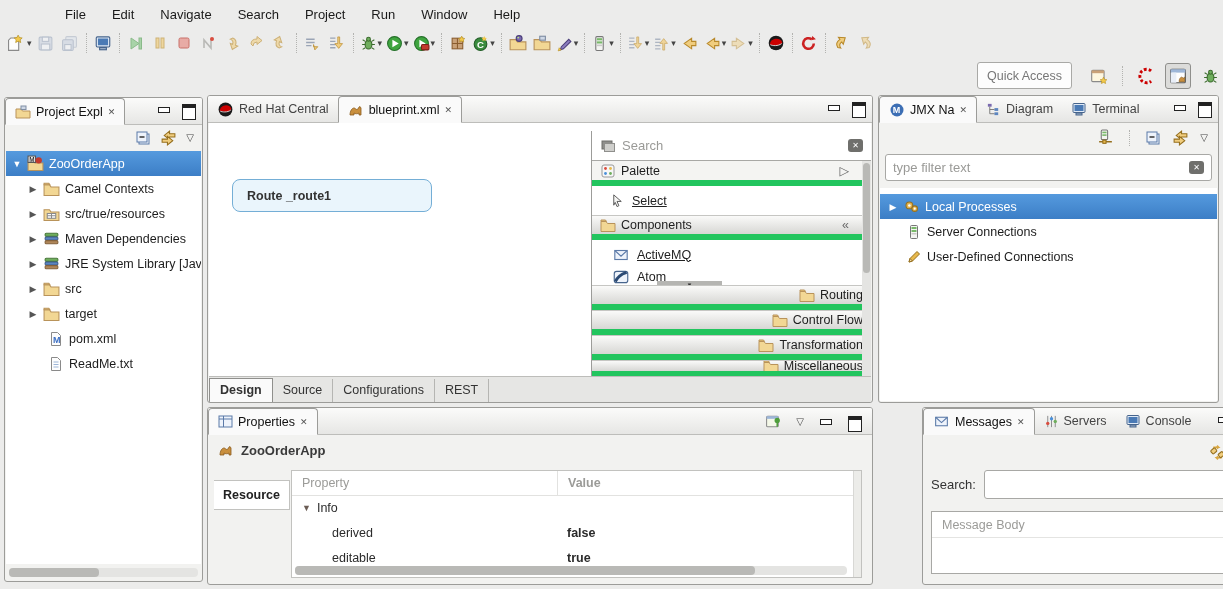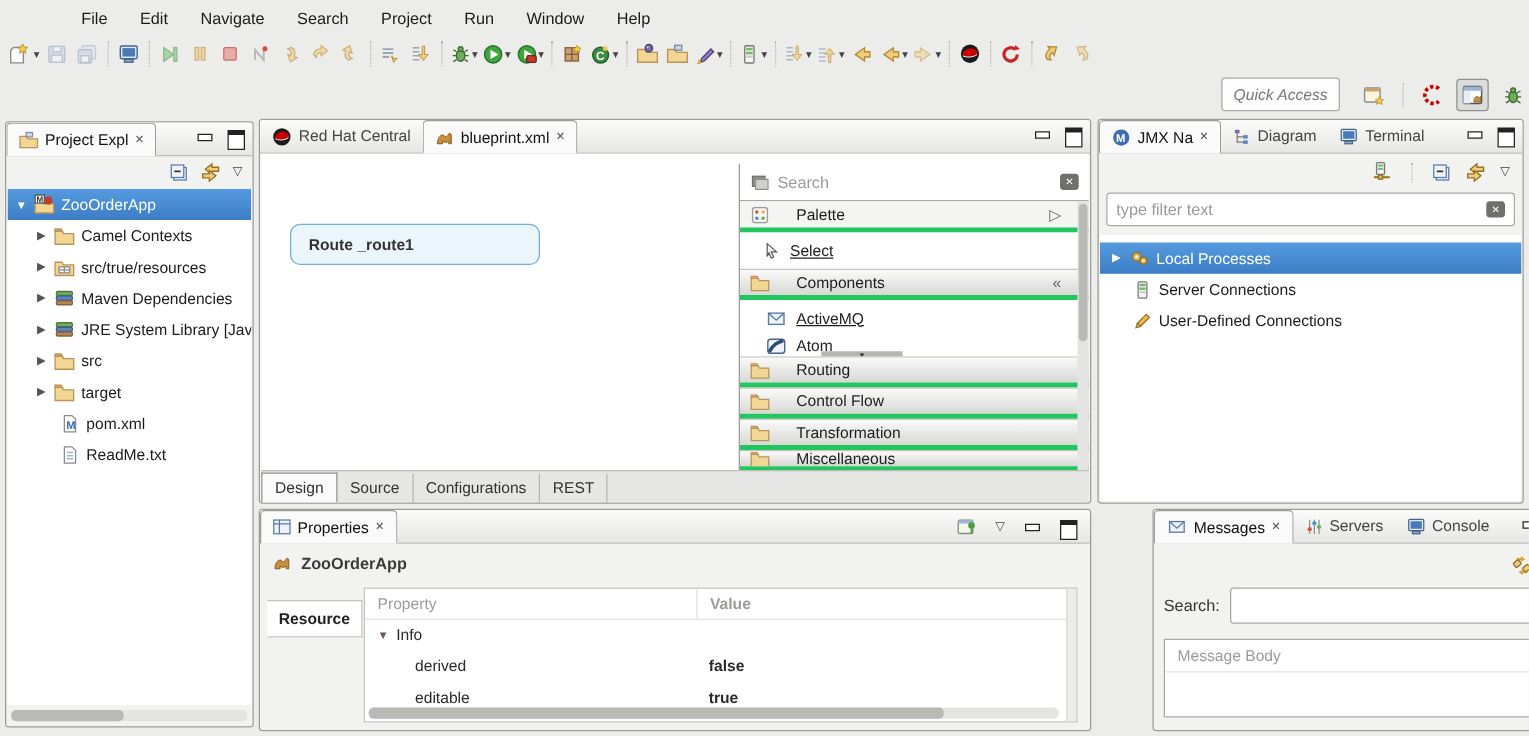--- a/index.html
+++ b/index.html
@@ -25,21 +25,21 @@
   .scroll-thumb { background:#b9b9b6; border-radius:4px; }
   .hscroll { position:absolute; height:9px; background:#e4e4e2; border-radius:4px; }
   .vscroll { position:absolute; width:9px; background:#e4e4e2; }
 
   
   #menubar { position:absolute; left:0; top:0; width:1223px; height:28px; display:flex; align-items:center; padding-left:12px; gap:0;margin-left:40px; }
   #menubar .menu { padding:4px 13px; color:#1a1a1a; }
 
   
   #toolbar1 { position:absolute; left:0; top:28px; width:1223px; height:30px; display:flex; align-items:center; padding-left:6px; }
-  #toolbar2 { position:absolute; left:0; top:58px; width:1223px; height:36px;font-style:italic; }
+  #toolbar2 { position:absolute; left:0; top:58px; width:1223px; height:36px; }
   #quick-access { position:absolute; left:977px; top:4px; width:95px; height:27px; background:#fdfdfd; border:1px solid #a9a9a6; border-radius:3px; color:#777; display:flex; align-items:center; justify-content:center; font-size:12.5px; }
   #persp { position:absolute; left:1086px; top:4px; height:28px; display:flex; align-items:center; gap:6px; }
   .pbtn { display:flex; align-items:center; justify-content:center; width:26px; height:26px; border-radius:3px; }
   .pbtn.pressed { border:1px solid #8f8f8c; background:#dcdcda; }
 
   
   #pexp { left:4px; top:97px; width:199px; height:485px; }
   #pexp .lt { position:relative; height:26px; }
   #pexp-tree { position:absolute; left:1px; right:1px; top:53px; bottom:17px; background:#fff; overflow:hidden; }
   .trow { position:relative; height:25px; display:flex; align-items:center; gap:5px; white-space:nowrap; color:#1c1c1c; font-size:12.5px; }
@@ -50,28 +50,28 @@
   
   #editor { left:207px; top:95px; width:666px; height:308px; background:#f2f2f0; }
   #canvas { position:absolute; left:1px; right:1px; top:27px; bottom:26px; background:#fff; }
   #route-box { position:absolute; left:23px; top:56px; width:200px; height:33px; background:#eaf5fc; border:1px solid #74aed6; border-radius:8px; display:flex; align-items:center; padding-left:14px; font-weight:bold; font-size:12.5px; color:#333; }
   #palette { position:absolute; right:0; top:8px; width:280px; bottom:0; border-left:1px solid #9c9c99; background:#f7f7f5; }
   .pal-row { display:flex; align-items:center; gap:7px; padding-left:8px; font-size:12.5px; color:#222; }
   #pal-search { height:30px; background:#fff; border-bottom:1px solid #a8a8a5; display:flex; align-items:center; gap:7px; padding:0 8px; }
   #pal-search input { flex:1; border:none; outline:none; font:inherit; color:#333; background:transparent; }
   #pal-search input::placeholder { color:#9a9a97; }
   .clearbtn { width:15px; height:13px; background:#6f6f6c; border-radius:3px; color:#fff; font-size:8px; display:flex; align-items:center; justify-content:center; }
-  .pal-hdr { height:25px; background:linear-gradient(#fafaf9,#d7d7d4); border-bottom:4px solid #22c55e; border-top:1px solid #c6c6c3; display:flex; align-items:center; gap:21px; padding:0 8px; font-size:12.5px; color:#1d1d1d; }
+  .pal-hdr { height:25px; background:linear-gradient(#fafaf9,#d7d7d4); border-bottom:6px solid #22c55e; border-top:1px solid #c6c6c3; display:flex; align-items:center; gap:5px; padding:0 8px; font-size:12.5px; color:#1d1d1d;justify-content:flex-end; }
   .pal-hdr .right { margin-left:auto; margin-right:14px; color:#666; }
   .pal-item { height:29px; background:#fff;text-decoration:underline; }
   #pal-partial { height:16px; background:#fff; overflow:hidden; position:relative; }
   #pal-scrollhint { position:absolute; left:65px; top:12px; width:65px; height:9px; background:#b5b5b2; font-size:7px; color:#333; text-align:center; line-height:8px; }
   #ed-bottom { position:absolute; left:1px; right:1px; bottom:0; height:26px; background:#e6e6e4; border-top:1px solid #bdbdba; display:flex; align-items:flex-end; }
   .btab { padding:4px 10px 5px; font-size:12.5px; color:#333; border-right:1px solid #b5b5b2; }
-  .btab.active { background:#fafafa; border:1px solid #8f8f8c; border-bottom:none; font-weight:400; }
+  .btab.active { background:#fafafa; border:1px solid #8f8f8c; border-bottom:none; font-weight:700; }
 
   
   #props { left:207px; top:407px; width:666px; height:178px; }
   #props-title { display:flex; align-items:center; gap:7px; padding:7px 0 5px 10px; font-size:13px; font-weight:bold; color:#3a3a3a; }
   #res-tab { position:absolute; left:6px; top:72px; width:76px; height:30px; background:#fff; border:1px solid #c2c2bf; border-left:none; display:flex; align-items:center; justify-content:center; font-weight:bold; font-size:12.5px; color:#222; }
   #prop-table { position:absolute; left:83px; right:10px; top:62px; bottom:6px; background:#fff; border:1px solid #c2c2bf; }
   .prow { height:25px; display:flex; align-items:center; border-bottom:1px solid transparent; font-size:12.5px; }
   .pcol1 { width:265px; display:flex; align-items:center; padding-left:10px; gap:6px; }
   .pcol2 { flex:1; padding-left:10px;font-weight:bold; }
   .phead { color:#9b9b98; border-bottom:1px solid #e2e2e0; }

